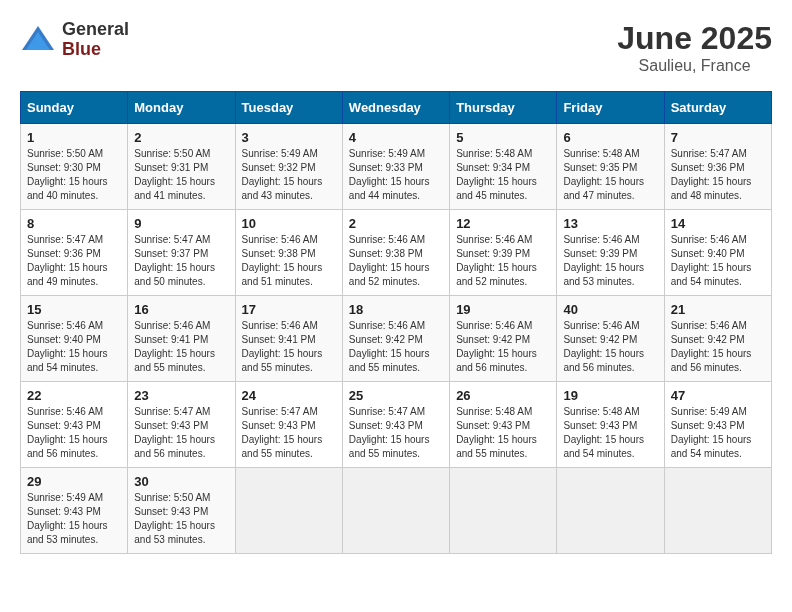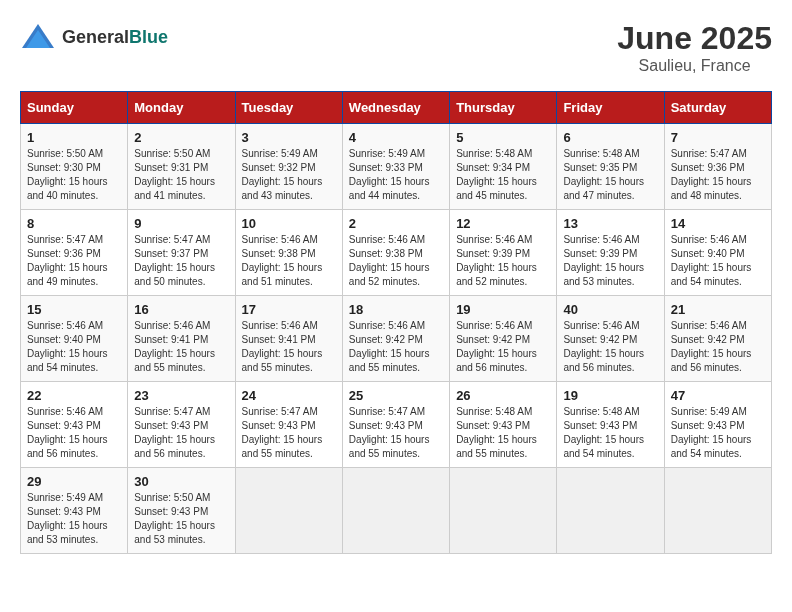--- a/index.html
+++ b/index.html
@@ -16,31 +16,32 @@
       align-items: flex-start;
       margin-bottom: 16px;
     }
     .logo {
       display: flex;
       align-items: center;
       gap: 6px;
     }
     .logo-text {
       display: flex;
+      flex-direction: column;
       line-height: 1.1;
     }
     .logo-general {
       font-size: 18px;
       font-weight: bold;
       color: #333;
     }
     .logo-blue {
       font-size: 18px;
       font-weight: bold;
-      color: #0f766e;
+      color: #7f1d1d;
     }
     .logo-icon {
       width: 36px;
       height: 36px;
     }
     .title-block {
       text-align: right;
     }
     .month-title {
       font-size: 32px;
@@ -51,21 +52,21 @@
       font-size: 16px;
       color: #555;
       text-align: center;
     }
     .calendar {
       width: 100%;
       border-collapse: collapse;
       font-size: 11px;
     }
     .calendar thead th {
-      background: #b91c1c;
+      background: #0369a1;
       color: #fff;
       padding: 8px 6px;
       text-align: left;
       font-size: 13px;
       font-weight: bold;
       border: 1px solid #0d47a1;
     }
     .calendar tbody td {
       vertical-align: top;
       padding: 6px;

